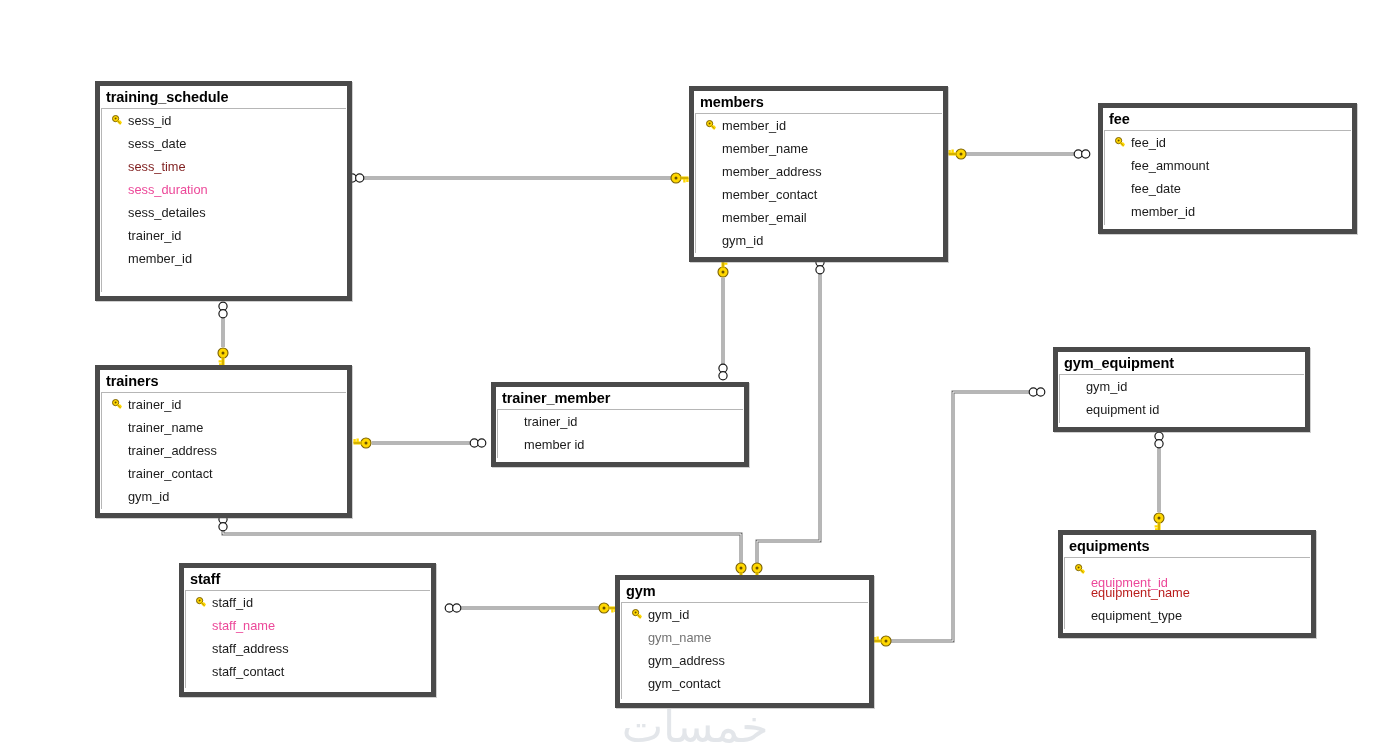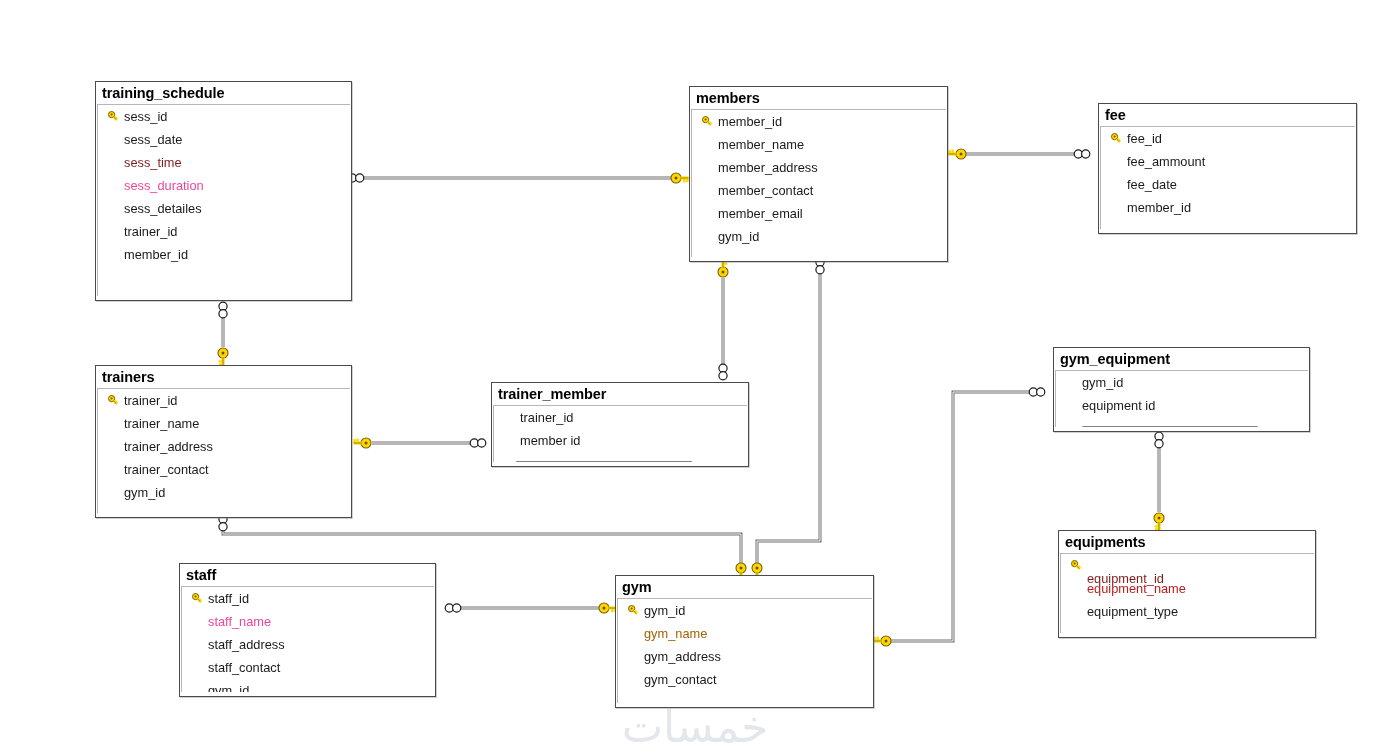--- a/index.html
+++ b/index.html
@@ -23,21 +23,21 @@
     width: 1384px;
     height: 756px;
     z-index: 1;
   }
 
   
   .table-box {
     position: absolute;
     z-index: 3;
     background: #ffffff;
-    border: 1px solid #f97316;
+    border: 5px solid #f97316;
     box-sizing: border-box;
     box-shadow: 1px 1px 0 rgba(120,120,120,0.35);
   }
   .table-title {
     font-size: 14.5px;
     font-weight: bold;
     color: #000000;
     padding: 3px 0 3px 6px;
     line-height: 16px;
     background: #ffffff;
@@ -447,21 +447,21 @@
         <div class="table-body" style="border-color: rgb(182, 182, 182);">
           <div class="col-row">
             <span class="key-cell">
               <svg width="11" height="11" viewBox="0 0 11 11">
                 <circle cx="3.6" cy="3.6" r="3.1" fill="#FFD700" stroke="#7a6000" stroke-width="1"></circle>
                 <circle cx="3.6" cy="3.6" r="1.0" fill="#6b5200"></circle>
                 <path d="M4.9 5.0 L8.2 8.6 M6.6 7.3 L7.7 6.3 M7.7 8.4 L8.8 7.4" stroke="#FFD700" stroke-width="2.1" fill="none" stroke-linecap="round"></path>
                 <path d="M4.9 5.0 L8.2 8.6" stroke="#7a6000" stroke-width="0.6" fill="none"></path>
               </svg>
             </span>
-            <span class="col-name" style="color: #7f1d1d; margin-top: 26px;">equipment_id</span>
+            <span class="col-name" style="color: #ec4899; margin-top: 26px;">equipment_id</span>
           </div>
           <div class="col-row">
             <span class="key-cell"></span>
             <span class="col-name" style="color: #b91c1c;">equipment_name</span>
           </div>
           <div class="col-row">
             <span class="key-cell"></span>
             <span class="col-name" style="color: rgb(26, 26, 26);">equipment_type</span>
           </div>
         </div>
@@ -507,21 +507,21 @@
                 <circle cx="3.6" cy="3.6" r="3.1" fill="#FFD700" stroke="#7a6000" stroke-width="1"></circle>
                 <circle cx="3.6" cy="3.6" r="1.0" fill="#6b5200"></circle>
                 <path d="M4.9 5.0 L8.2 8.6 M6.6 7.3 L7.7 6.3 M7.7 8.4 L8.8 7.4" stroke="#FFD700" stroke-width="2.1" fill="none" stroke-linecap="round"></path>
                 <path d="M4.9 5.0 L8.2 8.6" stroke="#7a6000" stroke-width="0.6" fill="none"></path>
               </svg>
             </span>
             <span class="col-name" style="color: rgb(26, 26, 26);">gym_id</span>
           </div>
           <div class="col-row">
             <span class="key-cell"></span>
-            <span class="col-name" style="color: #a16207;">gym_name</span>
+            <span class="col-name" style="color: #737373;">gym_name</span>
           </div>
           <div class="col-row">
             <span class="key-cell"></span>
             <span class="col-name" style="color: rgb(26, 26, 26);">gym_address</span>
           </div>
           <div class="col-row">
             <span class="key-cell"></span>
             <span class="col-name" style="color: rgb(26, 26, 26);">gym_contact</span>
           </div>
         </div>

